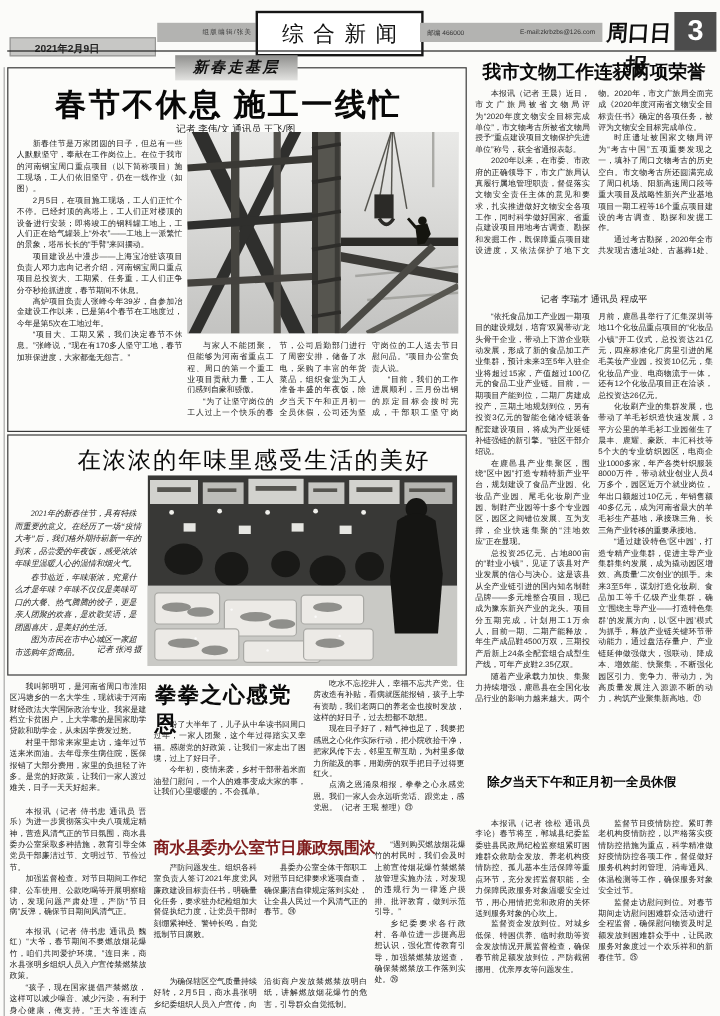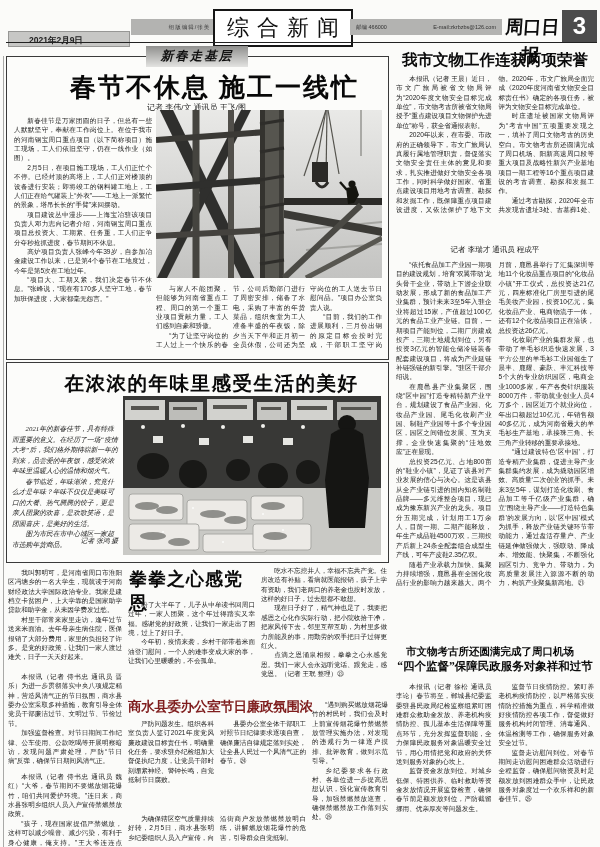--- a/index.html
+++ b/index.html
@@ -7,52 +7,52 @@
         font-family:"Liberation Sans",sans-serif;color:#1c1c1c;}
   .abs{position:absolute;}
   
   .bar{background:#b3b3b1;}
   .date-box{left:8px;top:31px;width:122px;height:16px;background:#c7c7c5;border:1px solid #979795;
             font-size:8.5px;font-weight:bold;color:#222;line-height:16px;padding-left:20px;box-sizing:border-box;}
   .editor-bar{left:131px;top:19px;width:117px;height:16px;font-size:5.5px;color:#3c3c3c;
               line-height:16px;text-align:center;letter-spacing:1px;}
   .section-box{left:213px;top:9px;width:136px;height:34px;background:#fff;border:2px solid #161616;
                display:flex;align-items:center;justify-content:center;}
-  .section-box span{font-family:"Liberation Serif",serif;font-size:22px;letter-spacing:8px;color:#111;
+  .section-box span{font-family:"Liberation Serif",serif;font-size:18px;letter-spacing:8px;color:#111;
                     margin-right:-8px;}
   .right-bar{left:350px;top:19px;width:152px;height:16px;display:flex;justify-content:space-between;
              align-items:center;padding:0 6px;box-sizing:border-box;font-size:5.5px;color:#333;}
   .masthead{left:504px;top:13px;width:57px;height:28px;font-family:"Liberation Serif",serif;
             font-weight:900;font-size:18px;line-height:28px;text-align:center;color:#0d0d0d;
             transform:skewX(-4deg);}
   .pagenum{left:562px;top:10px;width:35px;height:32px;background:#4c4c4c;color:#fff;font-weight:bold;
            font-size:24px;display:flex;align-items:center;justify-content:center;}
   .header-rule{left:6px;top:42px;width:591px;border-top:1.5px solid #222;}
   .edge-rule{left:3px;top:56px;height:791px;border-left:1px solid #a9a9a7;}
   
   .bt{font-size:6.6px;line-height:1.42;text-align:justify;color:#1b1b1b;overflow:hidden;}
   .bt p{margin:0;text-indent:2em;}
   .c2{column-count:2;column-gap:7px;}
   .c3{column-count:3;column-gap:5px;}
   
   .lead-box{left:6px;top:56px;width:381px;height:302px;border:1px solid #3a3a3a;background:#fcfcfa;}
   .kicker{left:146px;top:46px;width:102px;height:21px;background:linear-gradient(#8f8f8d,#e3e3e1);
           font-size:12.5px;font-weight:bold;color:#111;display:flex;align-items:center;justify-content:center;
           letter-spacing:2px;font-style:italic;}
-  .lead-headline{left:24px;top:70px;width:381px;text-align:center;font-size:26px;font-weight:900;
+  .lead-headline{left:0;top:70px;width:381px;text-align:center;font-size:26px;font-weight:900;
                  letter-spacing:2px;color:#080808;}
   .lead-byline{left:6px;top:102px;width:381px;text-align:center;font-size:8px;color:#222;}
   .lead-leftcol{left:14px;top:116px;width:138px;height:232px;}
   .photo-frame{background:#cfcfcd;overflow:hidden;}
   .lead-photo{left:156px;top:110px;width:226px;height:168px;}
   .lead-below{left:156px;top:284px;width:226px;height:66px;}
   
   .flavor-box{left:6px;top:362px;width:381px;height:199px;border:1px solid #3a3a3a;background:#fcfcfa;}
   .flavor-headline{left:6px;top:370px;width:411px;text-align:center;font-family:"Liberation Serif",serif;
-                   font-size:19.5px;font-weight:bold;letter-spacing:1.5px;color:#0a0a0a;}
+                   font-size:19.5px;font-weight:normal;letter-spacing:1.5px;color:#0a0a0a;}
   .flavor-caption{left:12px;top:424px;width:106px;height:112px;font-family:"Liberation Serif",serif;
                   font-style:italic;font-size:6.8px;line-height:1.55;}
   .flavor-caption p{margin:0;text-indent:2em;}
   .flavor-credit{left:12px;top:536px;width:106px;text-align:right;font-size:6.8px;
                  font-family:"Liberation Serif",serif;font-style:italic;}
   .flavor-photo{left:123px;top:396px;width:258px;height:159px;}
   
   .lb{left:8px;top:568px;width:114px;}
   
   .grat-title{left:129px;top:567px;width:132px;font-family:"Liberation Serif",serif;font-size:18px;
@@ -283,22 +283,21 @@
   <div class="abs" style="left:396px;top:245px;width:198px;text-align:center;font-size:7.5px;color:#222;">记者 李瑞才 通讯员 程成平</div>
   <div class="abs bt c2" style="left:396px;top:260px;width:198px;height:380px;">
       <p>“依托食品加工产业园一期项目的建设规划，培育‘双翼带动’龙头骨干企业，带动上下游企业联动发展，形成了新的食品加工产业集群，预计未来3至5年入驻企业将超过15家，产值超过100亿元的食品工业产业链。目前，一期项目产能到位，二期厂房建成投产，三期土地规划到位，另有投资3亿元的智能仓储冷链装备配套建设项目，将成为产业延链补链强链的新引擎。”驻区干部介绍说。</p>
       <p>在鹿邑县产业集聚区，围绕“区中园”打造专精特新产业平台，规划建设了食品产业园、化妆品产业园、尾毛化妆刷产业园、制鞋产业园等十多个专业园区，园区之间错位发展、互为支撑，企业快速集聚的“洼地效应”正在显现。</p>
       <p>总投资25亿元、占地800亩的“鞋业小镇”，见证了该县对产业发展的信心与决心。这是该县从全产业链引进的国内知名制鞋品牌——多元维整合项目，现已成为豫东新兴产业的龙头。项目分五期完成，计划用工1万余人，目前一期、二期产能释放，年生产成品鞋4500万双，三期投产后新上24条全配套组合成型生产线，可年产皮鞋2.35亿双。</p>
       <p>随着产业承载力加快、集聚力持续增强，鹿邑县在全国化妆品行业的影响力越来越大。两个月前，鹿邑县举行了汇集深圳等地11个化妆品重点项目的“化妆品小镇”开工仪式，总投资达21亿元，四座标准化厂房里引进的尾毛美妆产业园，投资10亿元，集化妆品产业、电商物流于一体，还有12个化妆品项目正在洽谈，总投资达26亿元。</p>
       <p>化妆刷产业的集群发展，也带动了羊毛衫织造快速发展，3平方公里的羊毛衫工业园催生了晨丰、鹿耀、豪跃、丰汇科技等5个大的专业纺织园区，电商企业1000多家，年产各类针织服装8000万件，带动就业创业人员4万多个，园区近万个就业岗位，年出口额超过10亿元，年销售额40多亿元，成为河南省最大的羊毛衫生产基地，承接珠三角、长三角产业转移的重要承接地。</p>
       <p>“通过建设特色‘区中园’，打造专精产业集群，促进主导产业集群集约发展，成为撬动园区增效、高质量‘二次创业’的抓手。未来3至5年，谋划打造化妆刷、食品加工等千亿级产业集群，确立‘围绕主导产业——打造特色集群’的发展方向，以‘区中园’模式为抓手，释放产业链关键环节带动能力，通过盘活存量户、产业链延伸做强做大，强联动、降成本、增效能、快聚集，不断强化园区引力、竞争力、带动力，为高质量发展注入源源不断的动力，构筑产业聚集新高地。㉑</p>
     </div>
 
-  <div class="abs rc-title" style="top:645px;font-size:10.5px;text-align:left;padding-left:10px;box-sizing:border-box;">市文物考古所还圆满完成了周口机场</div>
-  <div class="abs rc-title" style="top:659px;font-size:11.5px;font-family:'Liberation Serif',serif;">“四个监督”保障民政服务对象祥和过节</div>
+  <div class="abs rc-title" style="top:645px;font-size:10.5px;text-align:left;padding-left:10px;box-sizing:border-box;">除夕当天下午和正月初一全员休假</div>
   <div class="abs bt c2" style="left:396px;top:682px;width:198px;height:163px;">
       <p>本报讯（记者 徐松 通讯员 李论）春节将至，郸城县纪委监委驻县民政局纪检监察组紧盯困难群众救助金发放、养老机构疫情防控、孤儿基本生活保障等重点环节，充分发挥监督职能，全力保障民政服务对象温暖安全过节，用心用情把党和政府的关怀送到服务对象的心坎上。</p>
       <p>监督资金发放到位。对城乡低保、特困供养、临时救助等资金发放情况开展监督检查，确保春节前足额发放到位，严防截留挪用、优亲厚友等问题发生。</p>
       <p>监督节日疫情防控。紧盯养老机构疫情防控，以严格落实疫情防控措施为重点，科学精准做好疫情防控各项工作，督促做好服务机构封闭管理、消毒通风、体温检测等工作，确保服务对象安全过节。</p>
       <p>监督走访慰问到位。对春节期间走访慰问困难群众活动进行全程监督，确保慰问物资及时足额发放到困难群众手中，让民政服务对象度过一个欢乐祥和的新春佳节。㉕</p>
     </div>
 
 </div>
 
 </body></html>

